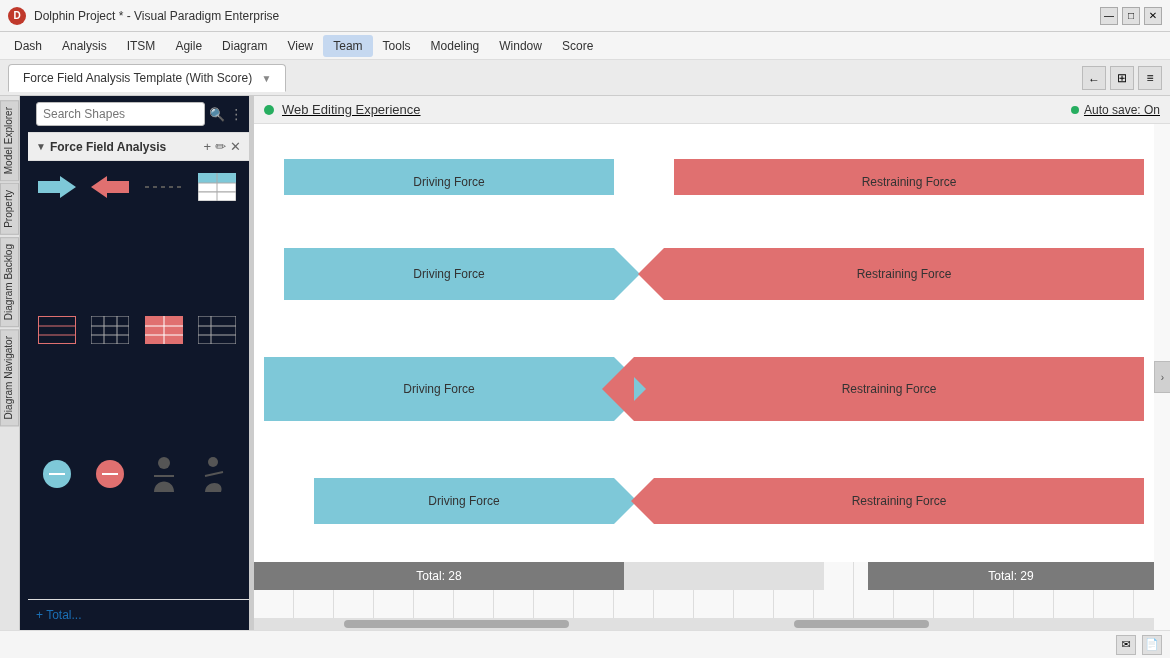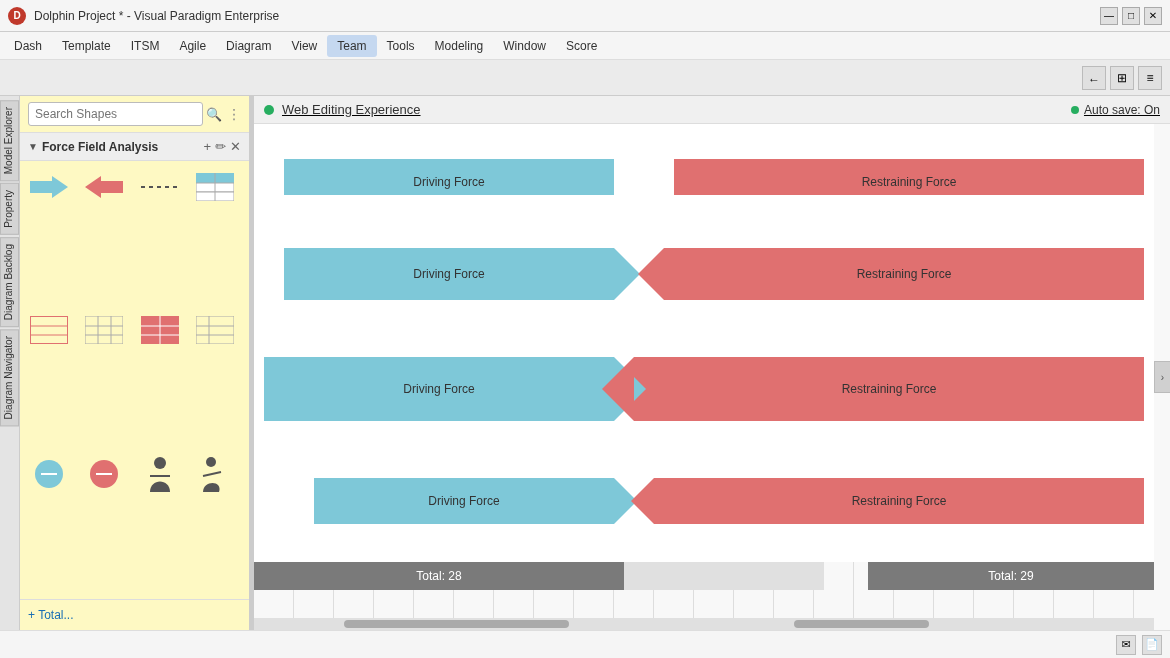--- a/index.html
+++ b/index.html
@@ -81,24 +81,25 @@
 
     
     #main {
       display: flex;
       height: calc(658px - 32px - 28px - 36px - 28px);
     }
 
     
     #shape-panel {
       width: 230px;
-      background: #fef9c3;
+      background: #0f172a;
       border-right: 1px solid #ccc;
       display: flex;
       flex-direction: column;
+      padding-left: 8px;
     }
     #search-bar {
       display: flex;
       align-items: center;
       padding: 6px 8px;
       gap: 4px;
       border-bottom: 1px solid #ddd;
     }
     #search-input {
       flex: 1;
@@ -248,33 +249,37 @@
   <span class="title-text">Dolphin Project * - Visual Paradigm Enterprise</span>
   <div class="window-controls">
     <div class="win-btn">—</div>
     <div class="win-btn">□</div>
     <div class="win-btn">✕</div>
   </div>
 </div>
 
 <div id="menubar">
   <div class="menu-item">Dash</div>
-  <div class="menu-item">Template</div>
+  <div class="menu-item">Analysis</div>
   <div class="menu-item">ITSM</div>
   <div class="menu-item">Agile</div>
   <div class="menu-item">Diagram</div>
   <div class="menu-item">View</div>
   <div class="menu-item active">Team</div>
   <div class="menu-item">Tools</div>
   <div class="menu-item">Modeling</div>
   <div class="menu-item">Window</div>
   <div class="menu-item">Score</div>
 </div>
 
 <div id="tabbar">
+  <div class="tab-item active">
+    <span>Force Field Analysis Template (With Score)</span>
+    <span style="margin-left:6px;color:#888;font-size:10px;">▼</span>
+  </div>
   <div class="tab-icon-btns">
     <div class="tab-icon-btn">←</div>
     <div class="tab-icon-btn">⊞</div>
     <div class="tab-icon-btn">≡</div>
   </div>
 </div>
 
 <div id="main">
 
   <div id="left-tabs-outer">

